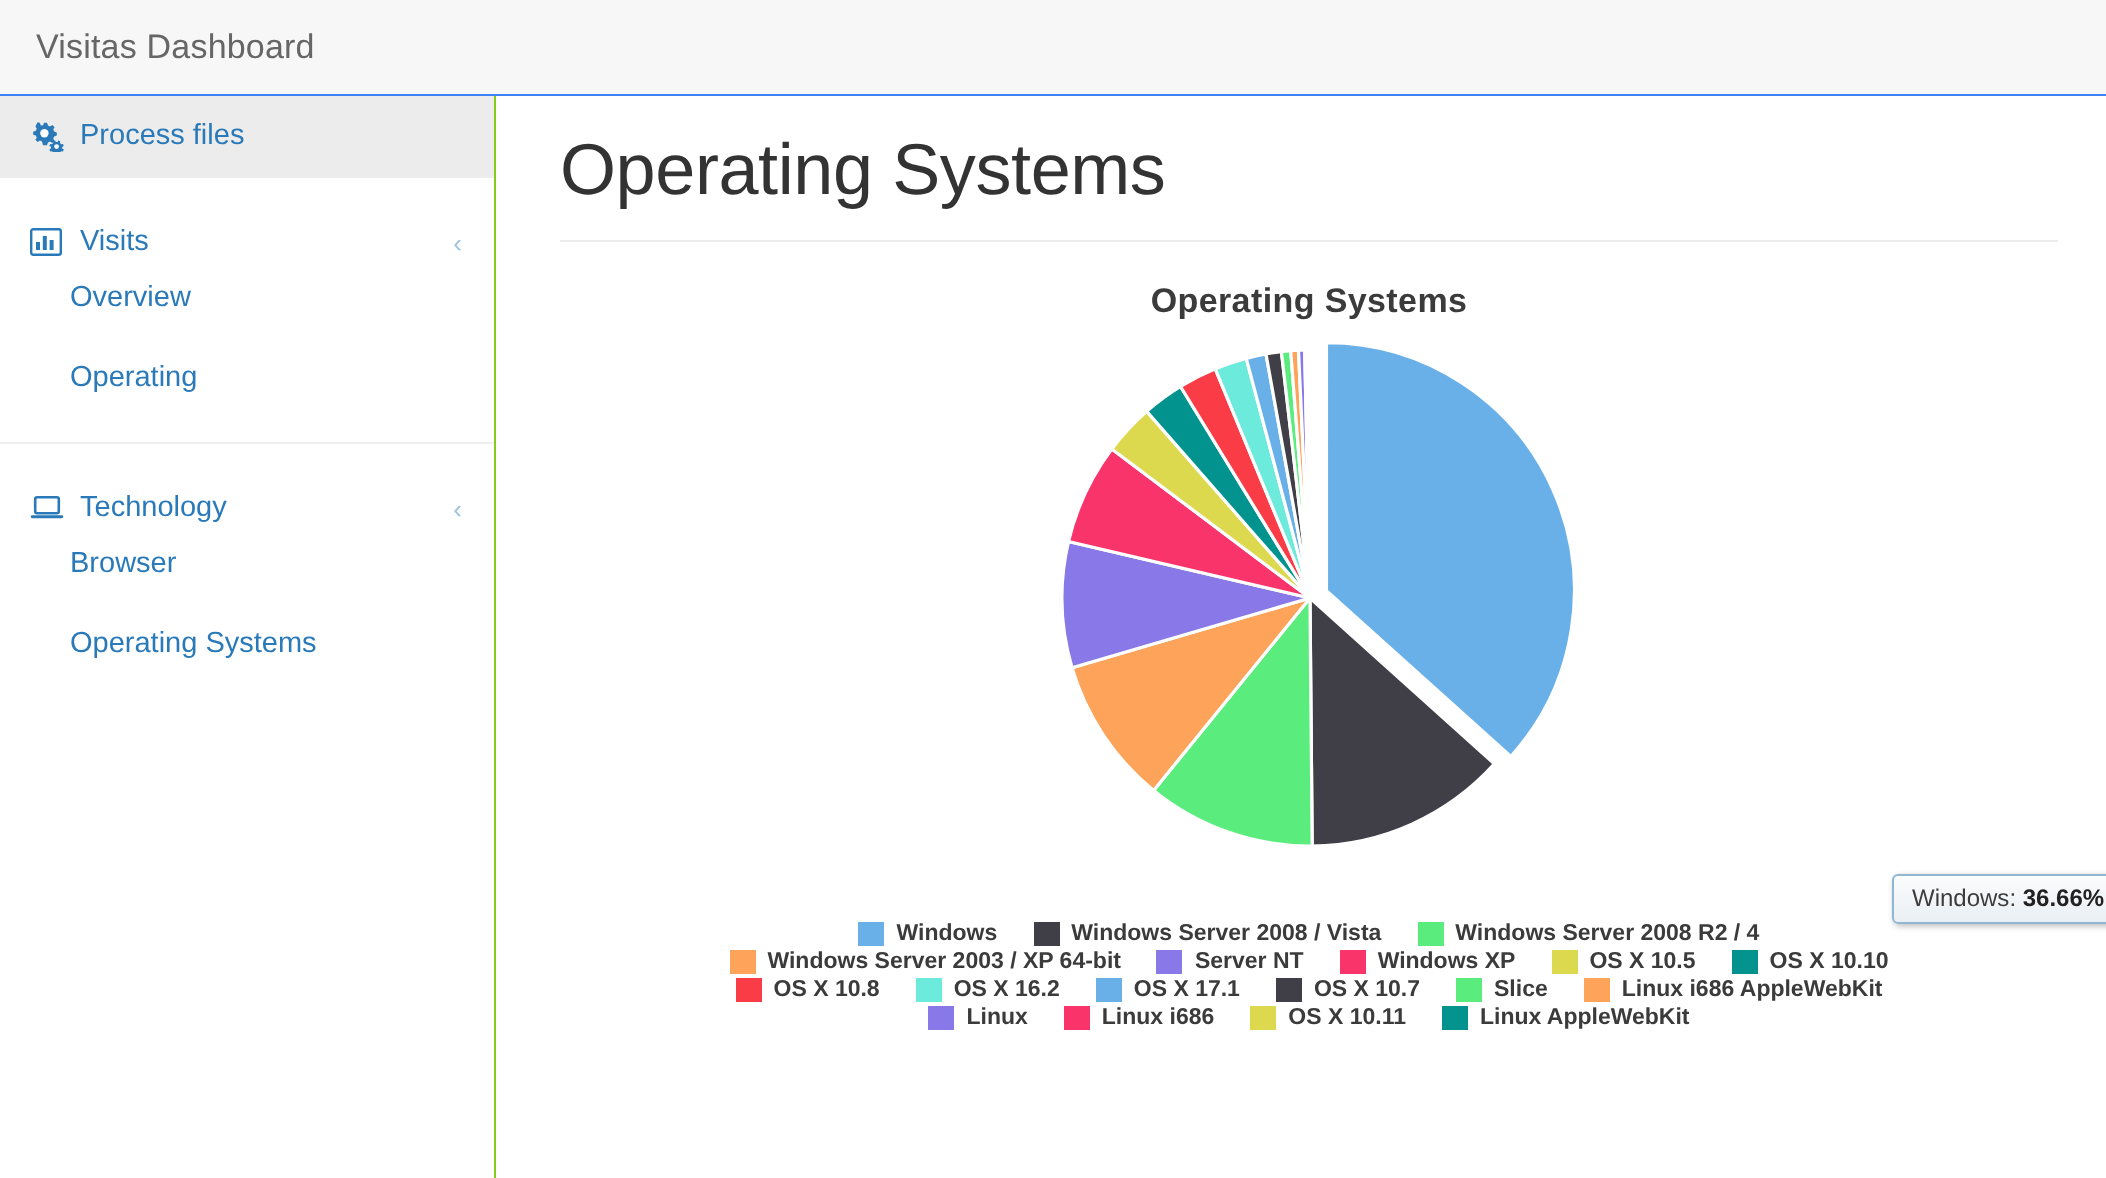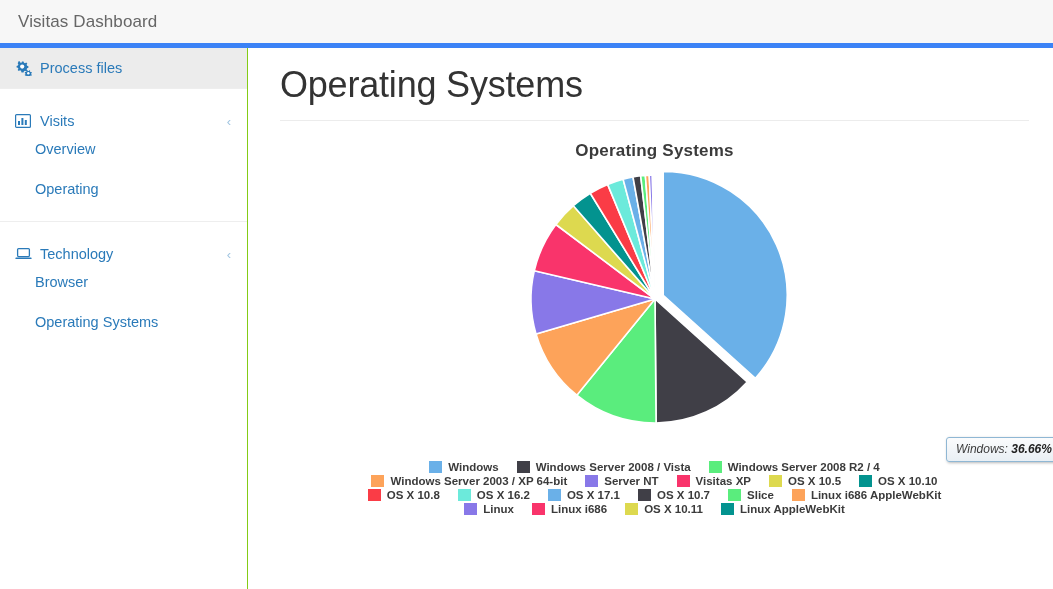--- a/index.html
+++ b/index.html
@@ -8,21 +8,21 @@
     background: #ffffff;
     font-family: "Liberation Sans", sans-serif;
     overflow: hidden;
   }
   #app { position: relative; width: 1053px; height: 589px; display: flex; flex-direction: column; }
 
   
   .topbar {
     height: 48px; min-height: 48px;
     background: #f7f7f7;
-    border-bottom: 5px solid #3b82f6;
+    border-bottom: 1px solid #3b82f6;
     display: flex; align-items: center;
   }
   .topbar-title {
     padding-left: 18px;
     font-size: 17px;
     color: #666666;
     font-family: "Liberation Sans", sans-serif;
     letter-spacing: .1px;
   }
 
@@ -89,21 +89,21 @@
   }
 
   .chart-card { padding-top: 20px; position: relative; }
   .chart-title {
     text-align: center;
     font-size: 17px;
     font-weight: bold;
     color: #3b3b3b;
     letter-spacing: .2px;
   }
-  .chart-area { position: relative; height: 295px; font-style: italic; }
+  .chart-area { position: relative; height: 295px; }
   .pie-wrap {
     position: absolute; left: 0; right: 0; top: 8px;
     display: flex; justify-content: center;
   }
   svg.pie { display: block; overflow: visible; }
 
   
   .tooltip {
     position: absolute;
     left: 666px; top: 276px;
@@ -270,21 +270,21 @@
               <div class="legend-item">
                 <span class="swatch" style="background: rgb(253, 163, 90);"></span>
                 <span class="legend-text">Windows Server 2003 / XP 64-bit</span>
               </div>
               <div class="legend-item">
                 <span class="swatch" style="background: rgb(136, 120, 232);"></span>
                 <span class="legend-text">Server NT</span>
               </div>
               <div class="legend-item">
                 <span class="swatch" style="background: rgb(249, 52, 107);"></span>
-                <span class="legend-text">Visitas XP</span>
+                <span class="legend-text">Windows XP</span>
               </div>
               <div class="legend-item">
                 <span class="swatch" style="background: rgb(221, 217, 79);"></span>
                 <span class="legend-text">OS X 10.5</span>
               </div>
               <div class="legend-item">
                 <span class="swatch" style="background: rgb(3, 147, 143);"></span>
                 <span class="legend-text">OS X 10.10</span>
               </div>
             </div>

